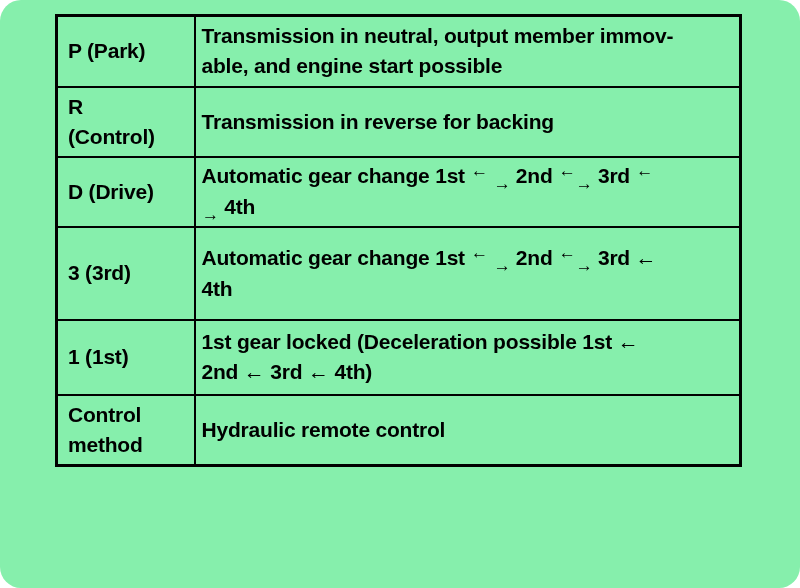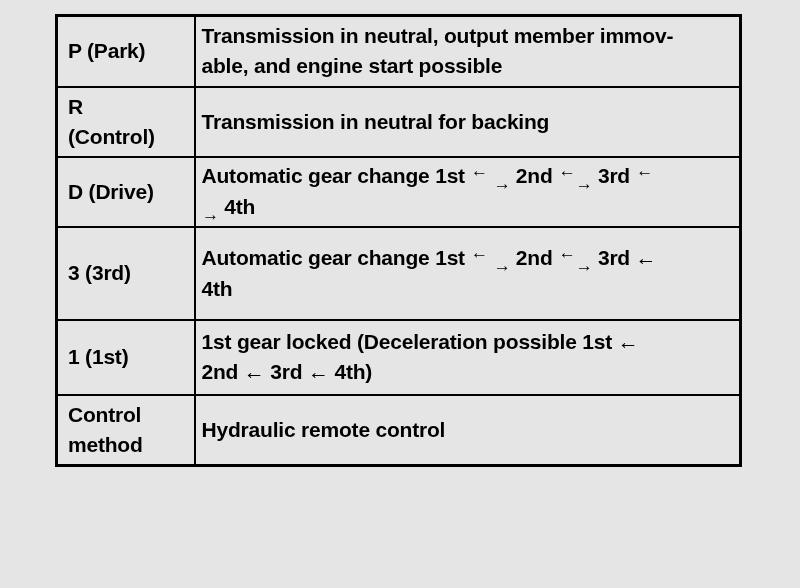--- a/index.html
+++ b/index.html
@@ -4,24 +4,25 @@
 <style>
   html, body {
     margin: 0;
     padding: 0;
     background: #ffffff;
   }
   .page {
     position: relative;
     width: 800px;
     height: 588px;
-    background: #e5e5e5;
+    background: #86efac;
     overflow: hidden;
     font-family: "Liberation Sans", "DejaVu Sans", sans-serif;
     color: #000000;
+    border-radius: 21px;
   }
   table.gear-table {
     position: absolute;
     left: 55px;
     top: 14px;
     width: 687px;
     border-collapse: collapse;
     table-layout: fixed;
     border: 3px solid #000000;
   }
@@ -84,21 +85,21 @@
             <div class="line"><span>Transmission in neutral, output member immov-</span></div>
             <div class="line"><span>able, and engine start possible</span></div>
           </td>
         </tr>
         <tr>
           <td class="label-cell">
             <div class="line">R</div>
             <div class="line">(Control)</div>
           </td>
           <td class="desc-cell">
-            <div class="line"><span>Transmission in neutral for backing</span></div>
+            <div class="line"><span>Transmission in reverse for backing</span></div>
           </td>
         </tr>
         <tr>
           <td class="label-cell">
             <div class="line">D (Drive)</div>
           </td>
           <td class="desc-cell">
             <div class="line"><span>Automatic gear change 1st </span><span class="seg-up">←</span><span> </span><span class="seg-dn">→</span><span> 2nd </span><span class="seg-up">←</span><span class="seg-dn">→</span><span> 3rd </span><span class="seg-up">←</span></div>
             <div class="line"><span class="seg-dn">→</span><span> 4th</span></div>
           </td>

